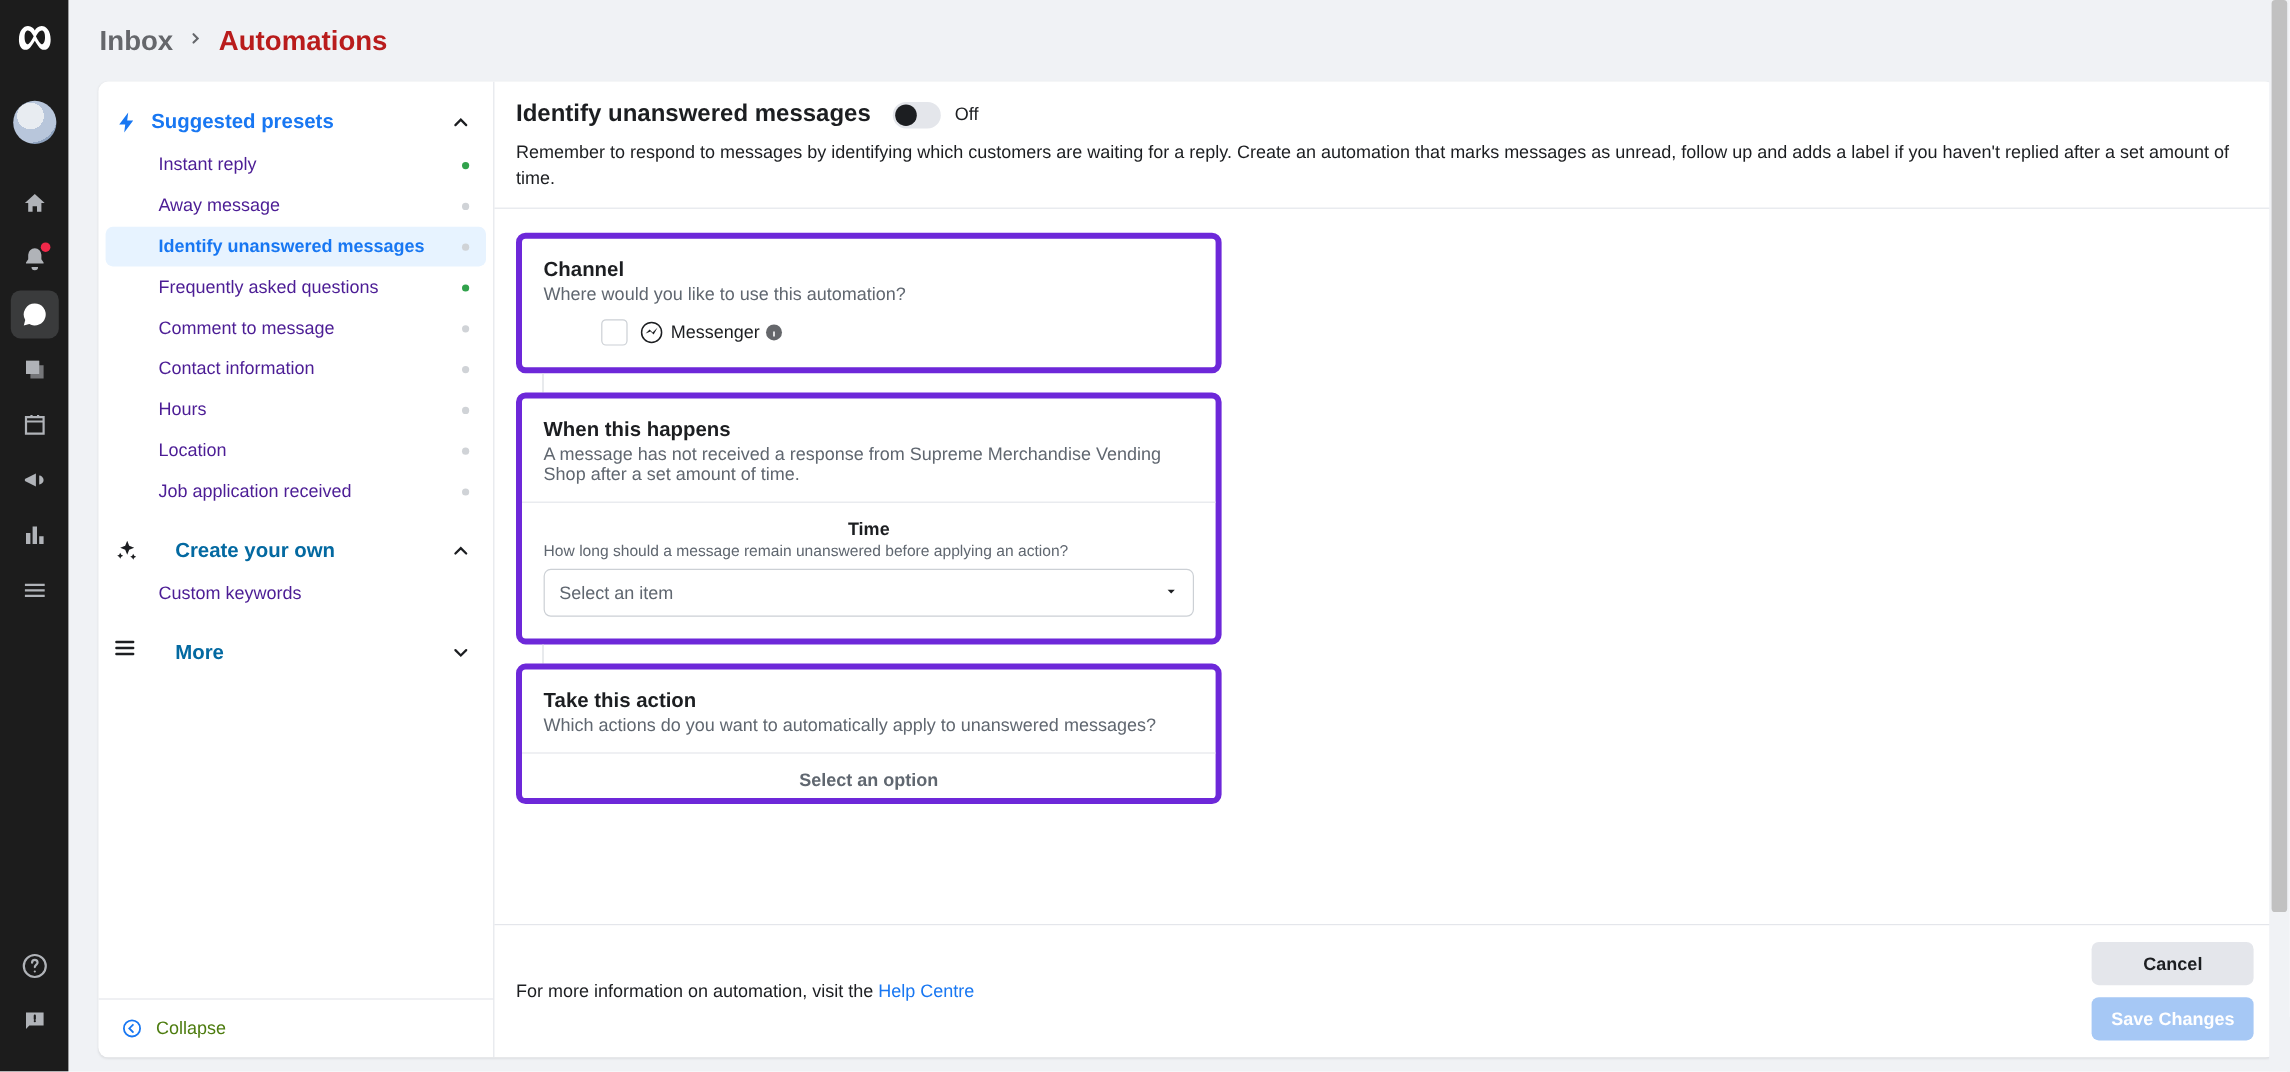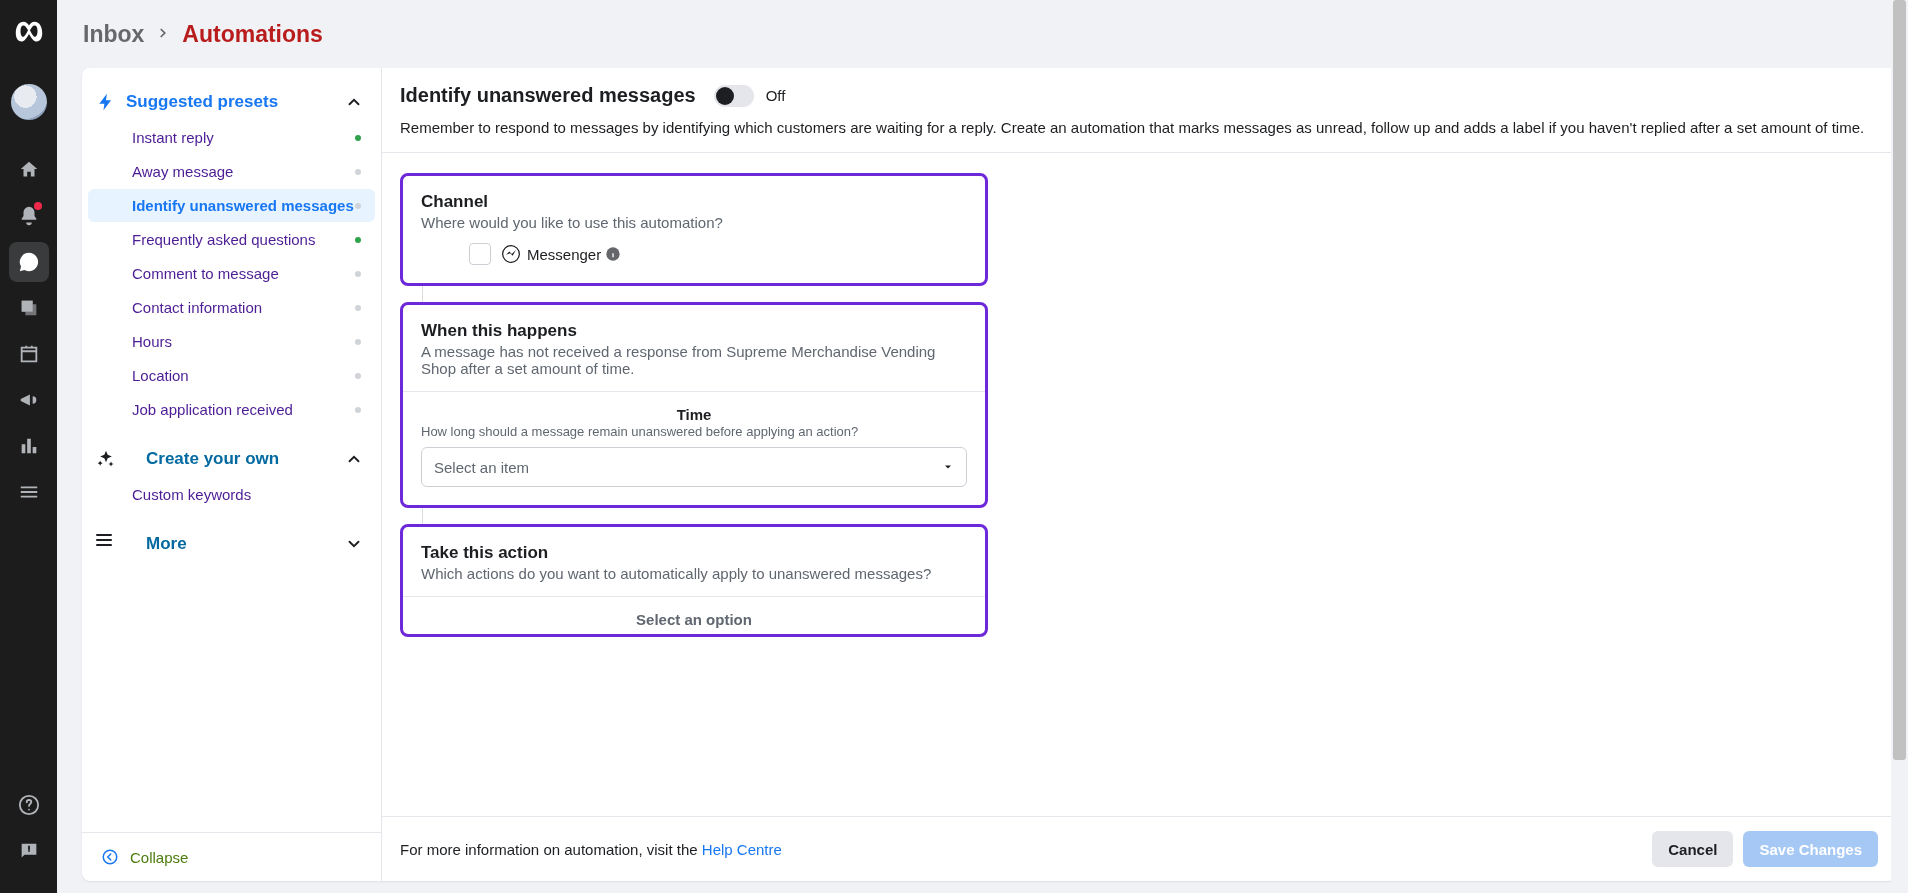--- a/index.html
+++ b/index.html
@@ -76,21 +76,21 @@
     top: 68px;
     right: 12px;
     bottom: 12px;
     background: #fff;
     border-radius: 8px;
     box-shadow: 0 1px 2px rgba(0,0,0,0.08);
     display:flex;
     overflow:hidden;
   }
   .sidepanel {
-    width: 300px;
+    width: 330px;
     border-right: 1px solid #e4e6eb;
     display:flex; flex-direction:column;
     flex-shrink:0;
   }
   .sp-scroll { flex:1; overflow-y:auto; padding: 16px 0 8px; }
   .sp-section-head {
     display:flex; align-items:center;
     padding: 8px 18px 8px 14px;
     cursor:pointer;
   }
@@ -148,21 +148,21 @@
     background:#1c1e21; position:absolute; top:2px; left:2px;
   }
   .toggle-label { font-size:15px; color:#1c1e21; }
   .ch-desc { font-size:15px; color:#1c1e21; line-height:1.4; }
   .divider { height:1px; background:#e4e6eb; }
   .content-body {
     flex:1; overflow-y:auto;
     padding: 20px 18px 0;
   }
   .flow-card {
-    border:3px solid #6d28d9;
+    border:5px solid #6d28d9;
     border-radius:8px;
     max-width: 588px;
     padding: 16px 18px 18px;
     background:#fff;
   }
   .fc-title { font-weight:700; font-size:17px; margin-bottom:2px; }
   .fc-sub { color:#606770; font-size:15px; }
   .channel-row { display:flex; align-items:center; margin-top:12px;margin-left:48px; }
   .chk {
     width:22px; height:22px; border:1px solid #ccd0d5; border-radius:4px; margin-right:10px; background:#fff; cursor:pointer;
@@ -186,21 +186,21 @@
     justify-content:space-between;
   }
   .select .caret svg { fill:#1c1e21; width:12px;height:12px; }
   .content-footer {
     border-top:1px solid #e4e6eb;
     padding: 14px 18px;
     display:flex; align-items:center;
   }
   .footer-text { font-size:15px; color:#1c1e21; }
   .footer-text a { color:#1877f2; text-decoration:none; cursor:pointer; }
-  .footer-actions { margin-left:auto; display:flex; gap:10px; }
+  .footer-actions { margin-left:auto; display:flex; gap:10px;flex-direction:column; }
   .btn {
     height:36px; padding:0 16px; border-radius:6px;
     font-weight:600; font-size:15px;
     display:flex; align-items:center; justify-content:center;
     cursor:pointer; border:none;
   }
   .btn.cancel { background:#e4e6eb; color:#1c1e21; }
   .btn.save { background:#a6c8f5; color:#fff; cursor:default; }
   
   .right-scroll {

